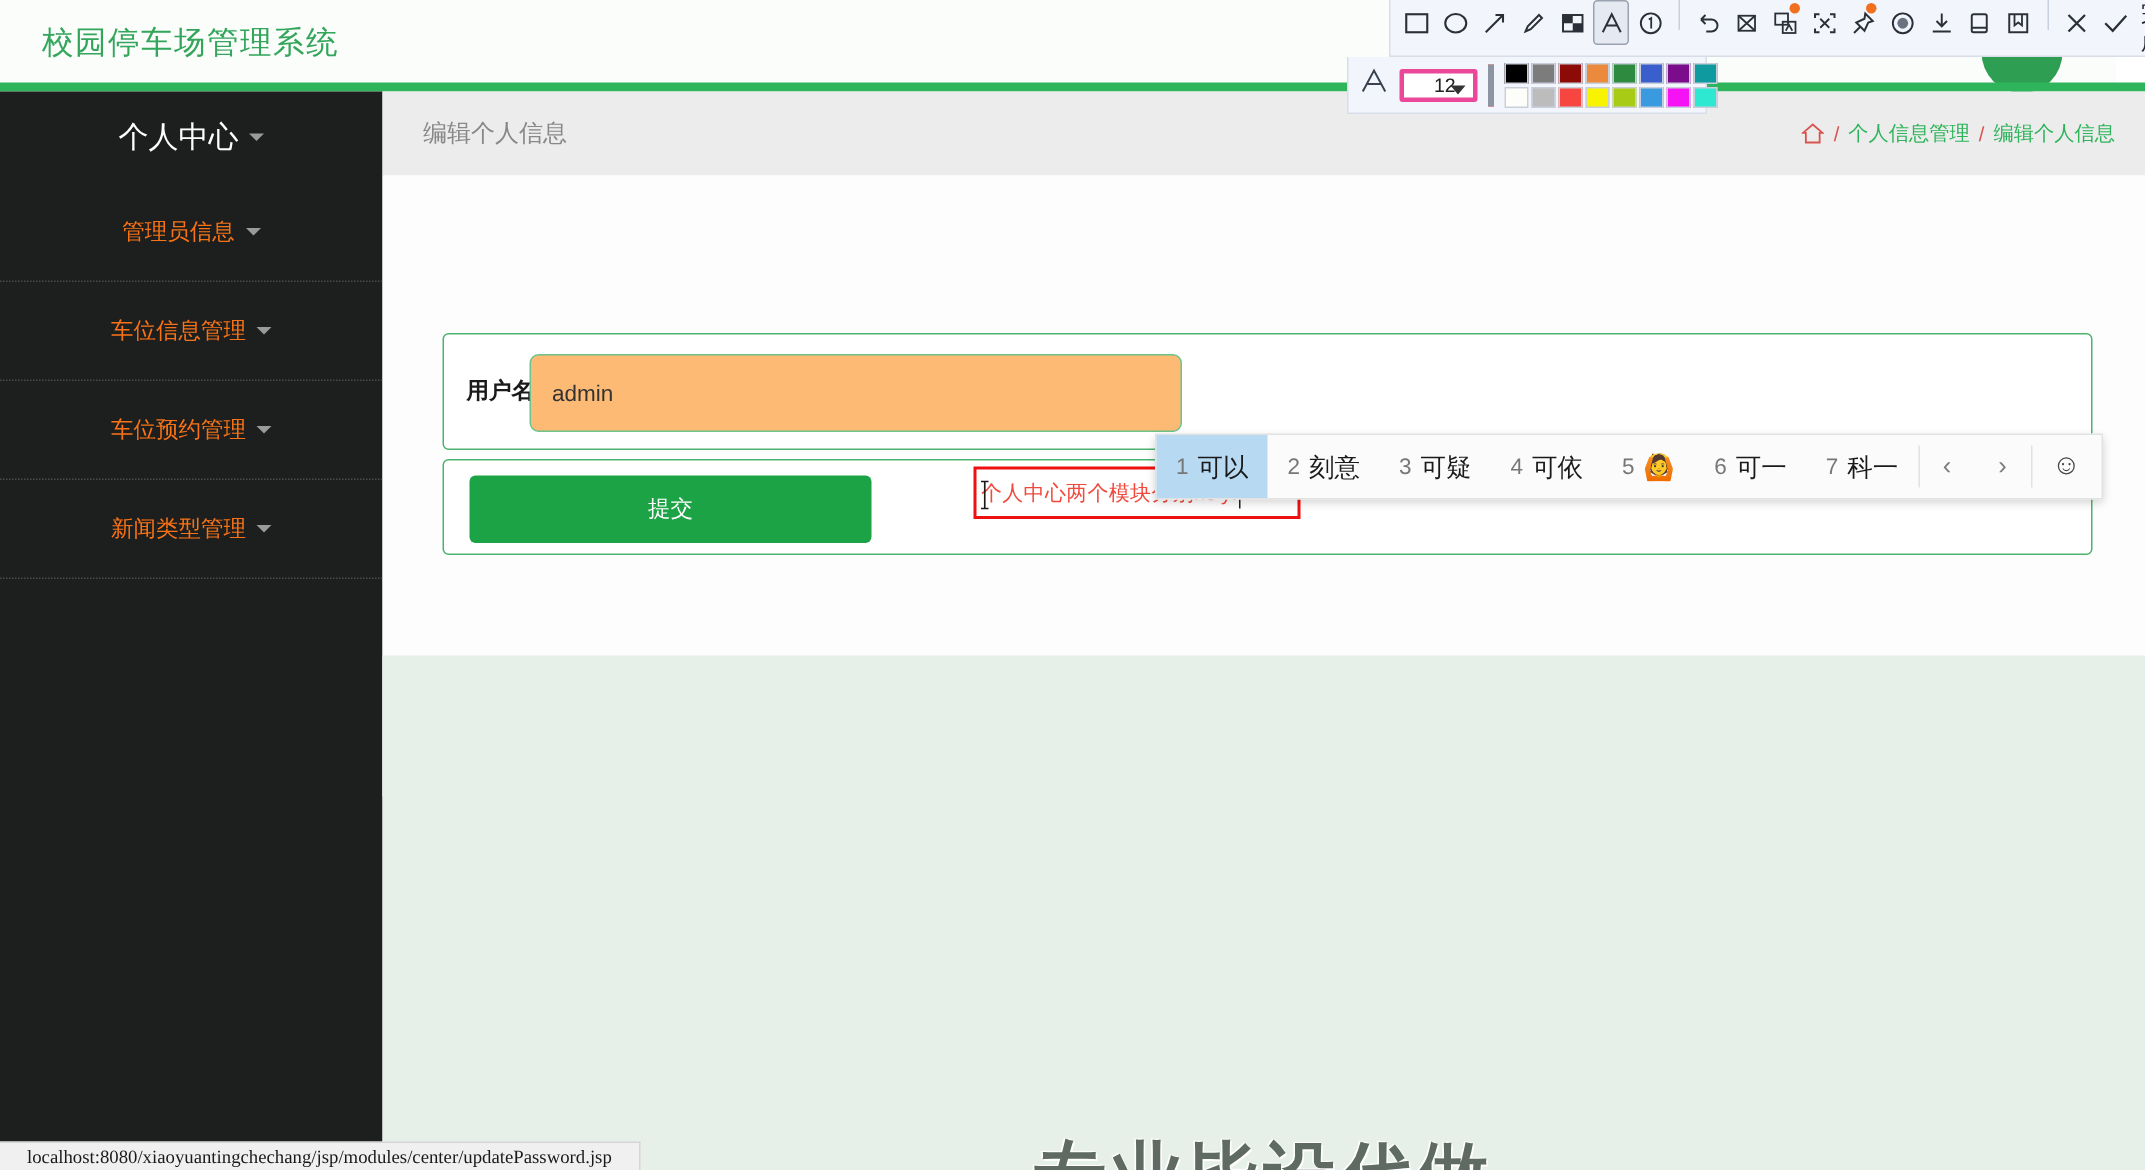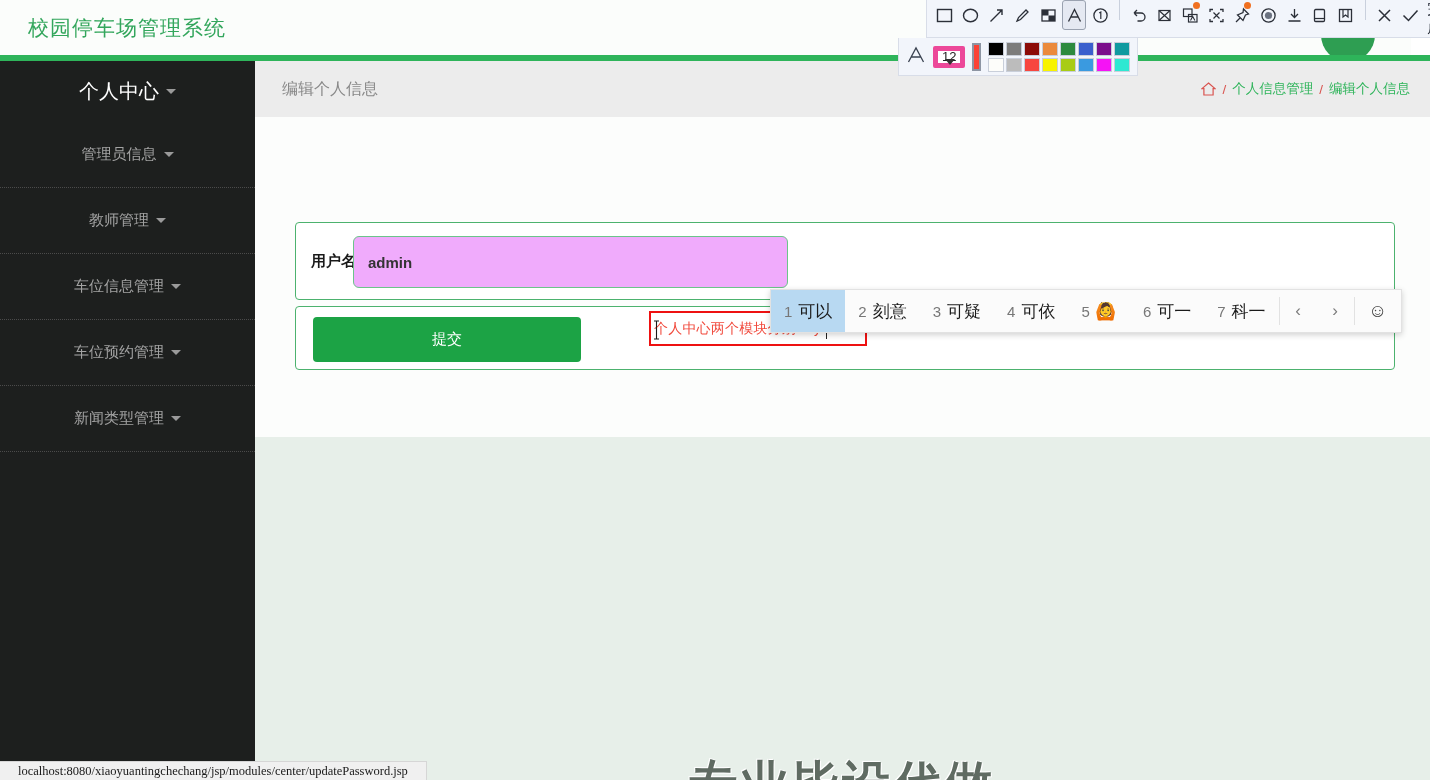--- a/index.html
+++ b/index.html
@@ -44,21 +44,21 @@
     border-left: 5px solid transparent; border-right: 5px solid transparent;
     border-top: 5px solid #9a9a9a; display: inline-block;
   }
   .sub-wrap { background: #4a4f5e; }
   .sub-item {
     height: 48px; display: flex; align-items: center; justify-content: center;
     color: #ffffff; font-size: 14.5px; font-weight: bold;
   }
   .side-item {
     height: 66px; display: flex; align-items: center; justify-content: center;
-    color: #a3a3a3; font-size: 15px;
+    color: #f97316; font-size: 15px;
     border-bottom: 1px dotted #4b4b4b;
   }
   .side-item:first-of-type { border-top: 1px dotted #4b4b4b; }
 
   
   .main { position: absolute; left: 255px; top: 61px; width: 1175px; height: 702px; }
   .page-head {
     position: relative; height: 56px; background: #ececec;
     display: flex; align-items: center;
   }
@@ -81,23 +81,23 @@
   #row-username { top: 105px; height: 78px; }
   #row-actions  { top: 189px; height: 64px; }
 
   .field-label {
     position: absolute; left: 15px; top: 50%; transform: translateY(-50%);
     font-size: 15px; font-weight: bold; color: #1a1a1a;
   }
   .text-input {
     position: absolute; left: 57px; top: 13px;
     width: 435px; height: 52px;
-    border: 1px solid #6cc48a; border-radius: 6px; background: #f0abfc;
+    border: 1px solid #6cc48a; border-radius: 6px; background: #fdba74;
     font-size: 15px; color: #333333; padding: 12px 14px;
-    font-family: "Liberation Sans", sans-serif; outline: none; font-weight: bold;
+    font-family: "Liberation Sans", sans-serif; outline: none;
   }
   .submit-btn {
     position: absolute; left: 17px; top: 10px;
     width: 268px; height: 45px;
     background: #1ca345; border: none; border-radius: 4px;
     color: #ffffff; font-size: 15px; cursor: pointer;
     font-family: "Liberation Sans", sans-serif;
   }
 
   
@@ -159,23 +159,23 @@
   .divider { width: 1px; height: 20px; background: #c9d0dd; margin: 0 5px; }
   .done-label { font-size: 15px; color: #1f2530; margin-left: 3px; }
 
   .sc-subbar {
     position: absolute; left: 898px; top: 38px;
     width: 240px; height: 38px;
     background: #f2f5fb; border: 1px solid #d8dde8; border-top: none;
     display: flex; align-items: center; padding: 0 7px; gap: 7px;
   }
   .size-select {
-    width: 52px; height: 22px; background: #ffffff; border: 5px solid #ec4899;
+    width: 52px; height: 22px; background: #ffffff; border: 3px solid #ec4899;
     border-radius: 2px; font-size: 13px; color: #222;
-    display: flex; align-items: center; padding: 0 4px; position: relative;
+    display: flex; align-items: center; padding: 0 20px; position: relative;
   }
   .size-select .dd {
     position: absolute; right: 5px; top: 8px; width: 0; height: 0;
     border-left: 5px solid transparent; border-right: 5px solid transparent;
     border-top: 6px solid #333;
   }
   .cur-color {
     width: 28px; height: 28px; border: 2px solid #8d95a3; background: #fb4235;
   }
   .swatches { display: grid; grid-template-columns: repeat(8, 16px); grid-gap: 2px; }
@@ -215,24 +215,20 @@
   </div>
   <div class="brand-rule"></div>
 
   <nav class="sidebar">
     <div class="side-head">
       <span>个人中心</span>
       <span class="caret"></span>
     </div>
     <div class="side-item">
       <span>管理员信息</span>
-      <span class="caret"></span>
-    </div>
-    <div class="side-item">
-      <span>教师管理</span>
       <span class="caret"></span>
     </div>
     <div class="side-item">
       <span>车位信息管理</span>
       <span class="caret"></span>
     </div>
     <div class="side-item">
       <span>车位预约管理</span>
       <span class="caret"></span>
     </div>

